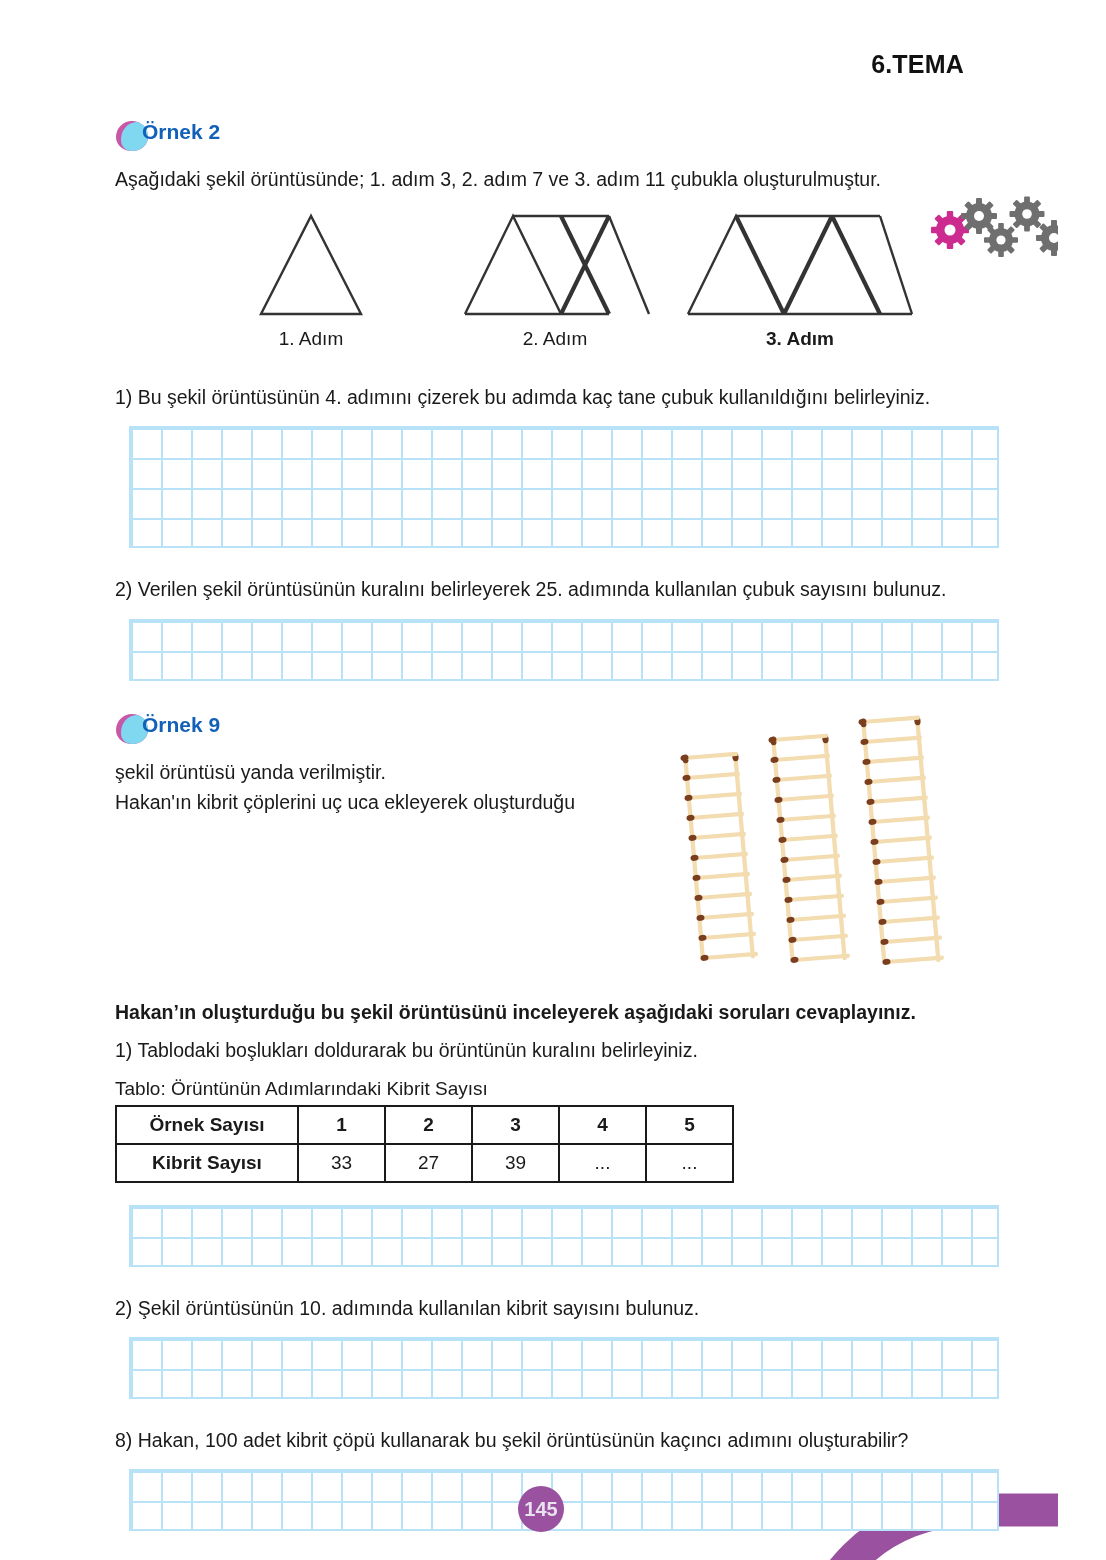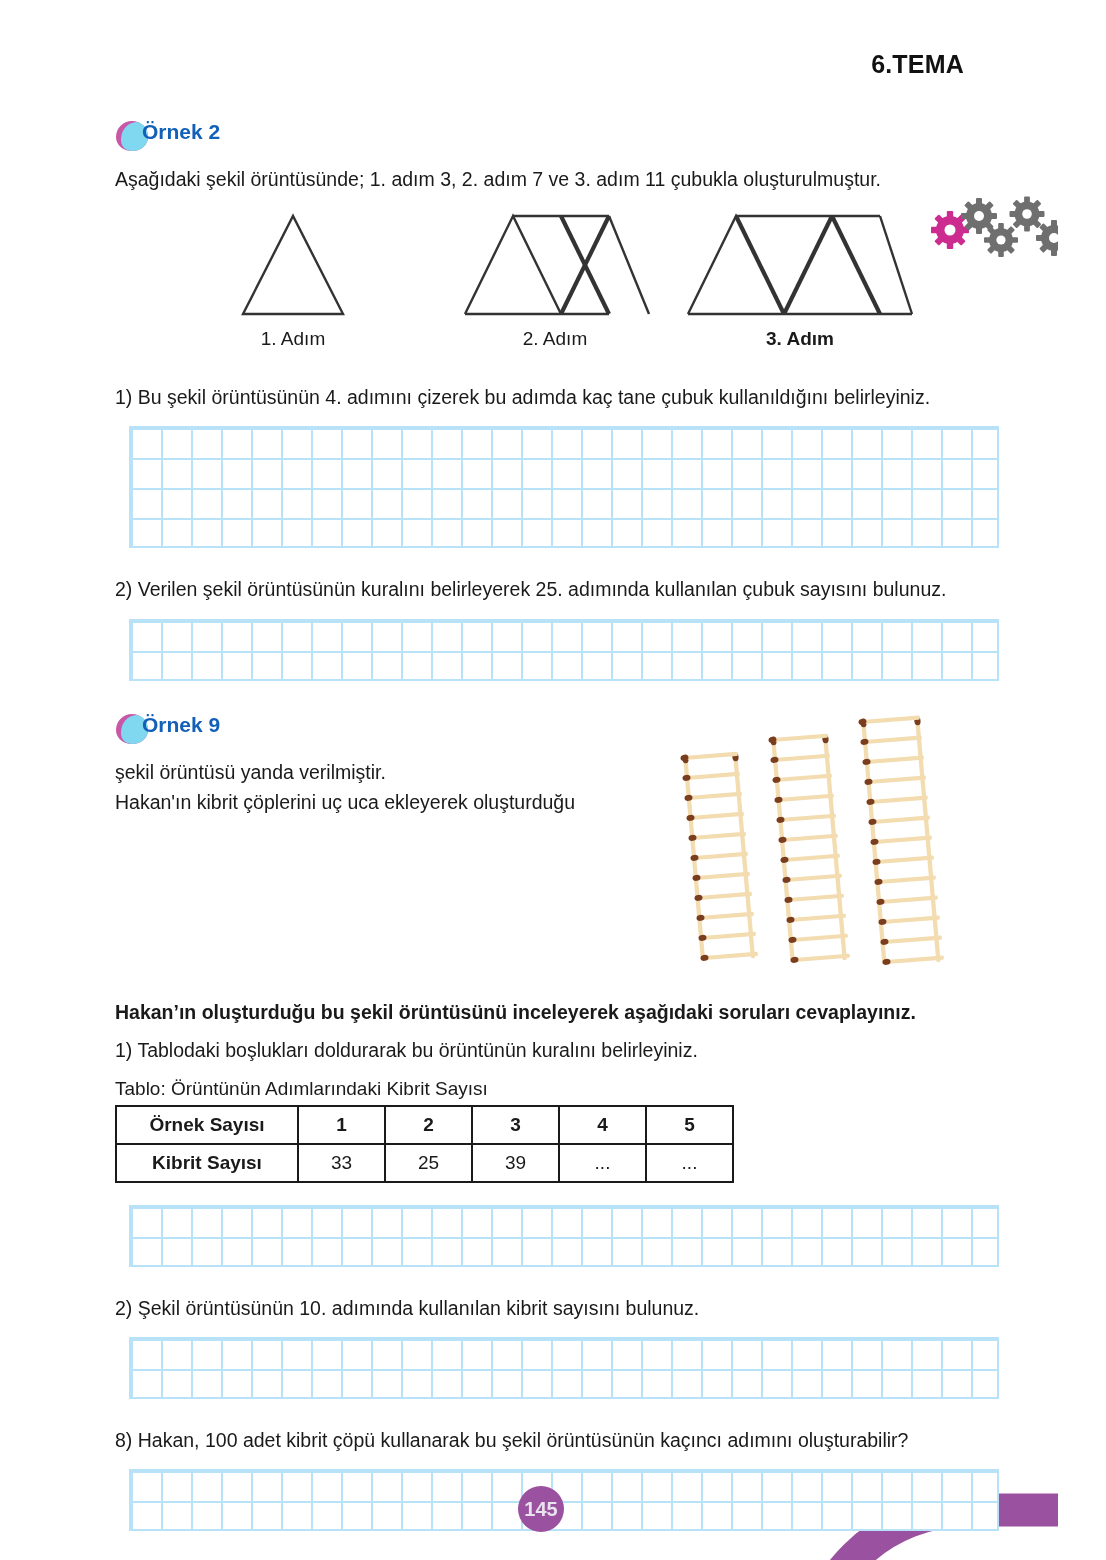--- a/index.html
+++ b/index.html
@@ -301,21 +301,21 @@
           <path d="M21 2 C29 3 33 9 33 17 C33 25 26 31 17 31 C11 31 6 27 6 20 C6 10 12 3 21 2 Z" fill="#7fd8ef"></path>
         </svg>
       </span>
       <span class="ornek-label">Örnek 2</span>
     </div>
 
     <p class="para">Aşağıdaki şekil örüntüsünde; 1. adım 3, 2. adım 7 ve 3. adım 11 çubukla oluşturulmuştur.</p>
 
     <div class="figure-row">
 
-      <div class="fig" style="left:118px; top:0;">
+      <div class="fig" style="left:136px; top:0;">
         <svg viewBox="0 0 120 110" width="120" height="110" aria-hidden="true">
           <g fill="none" stroke="#333333" stroke-width="2.4" stroke-linejoin="miter">
             <polygon points="10,104 60,6 110,104"></polygon>
           </g>
         </svg>
         <div class="caption">1. Adım</div>
       </div>
 
       <div class="fig" style="left:340px; top:0;">
         <svg viewBox="0 0 200 110" width="200" height="110" aria-hidden="true">
@@ -382,21 +382,21 @@
           <td class="rowhead">Örnek Sayısı</td>
           <td class="cell">1</td>
           <td class="cell">2</td>
           <td class="cell">3</td>
           <td class="cell">4</td>
           <td class="cell">5</td>
         </tr>
         <tr>
           <td class="rowhead">Kibrit Sayısı</td>
           <td class="cell">33</td>
-          <td class="cell">25</td>
+          <td class="cell">27</td>
           <td class="cell">39</td>
           <td class="cell">...</td>
           <td class="cell">...</td>
         </tr>
       </tbody>
         </table>
     </div>
 
     <div class="grid-box" style="width:866px; height:58px; margin-top:22px; border-top:2px solid #b8e2f7; border-left:2px solid #b8e2f7;"></div>
 

